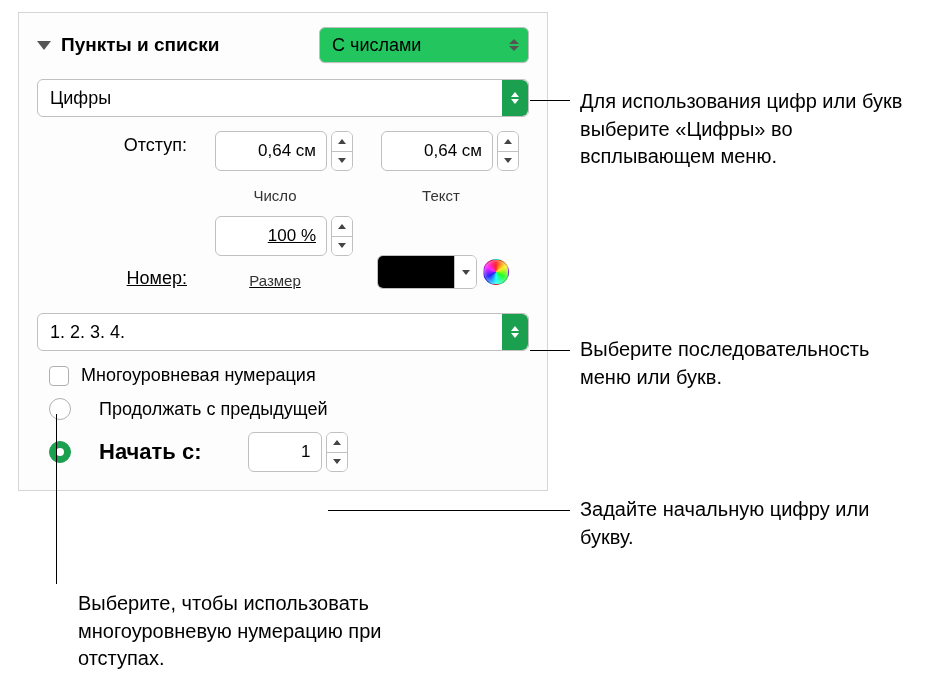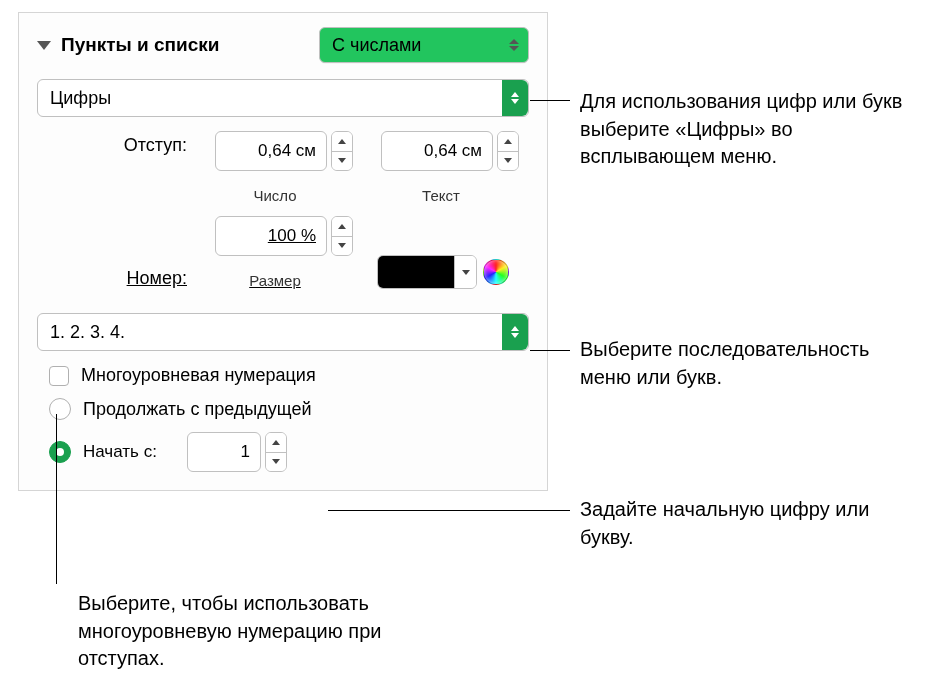--- a/index.html
+++ b/index.html
@@ -201,21 +201,21 @@
   }
   .checkbox {
     width: 20px; height: 20px;
     border: 1px solid #b0b0b0;
     border-radius: 4px;
     background: #fff;
   }
   .radio-row {
     display: flex;
     align-items: center;
-    gap: 12px;
+    gap: 28px;
     padding: 12px 18px 0 30px;
   }
   .radio {
     width: 22px; height: 22px;
     border: 1px solid #b0b0b0;
     border-radius: 50%;
     background: #fff;
     position: relative;
     flex-shrink: 0;
   }
@@ -348,21 +348,21 @@
     <div style="font-size:18px;">Многоуровневая нумерация</div>
   </div>
 
   <div class="radio-row">
     <div class="radio"></div>
     <div style="font-size:18px;">Продолжать с предыдущей</div>
   </div>
 
   <div class="radio-row">
     <div class="radio selected"></div>
-    <div style="font-size:17px;">Начать с:</div>
+    <div style="font-size:22px;font-weight:bold;">Начать с:</div>
     <div class="stepper start-stepper">
       <input value="1" style="">
       <div class="btns">
         <div class="b">
             <span class="arr up"></span>
           </div>
         <div class="b">
             <span class="arr down"></span>
           </div>
       </div>

